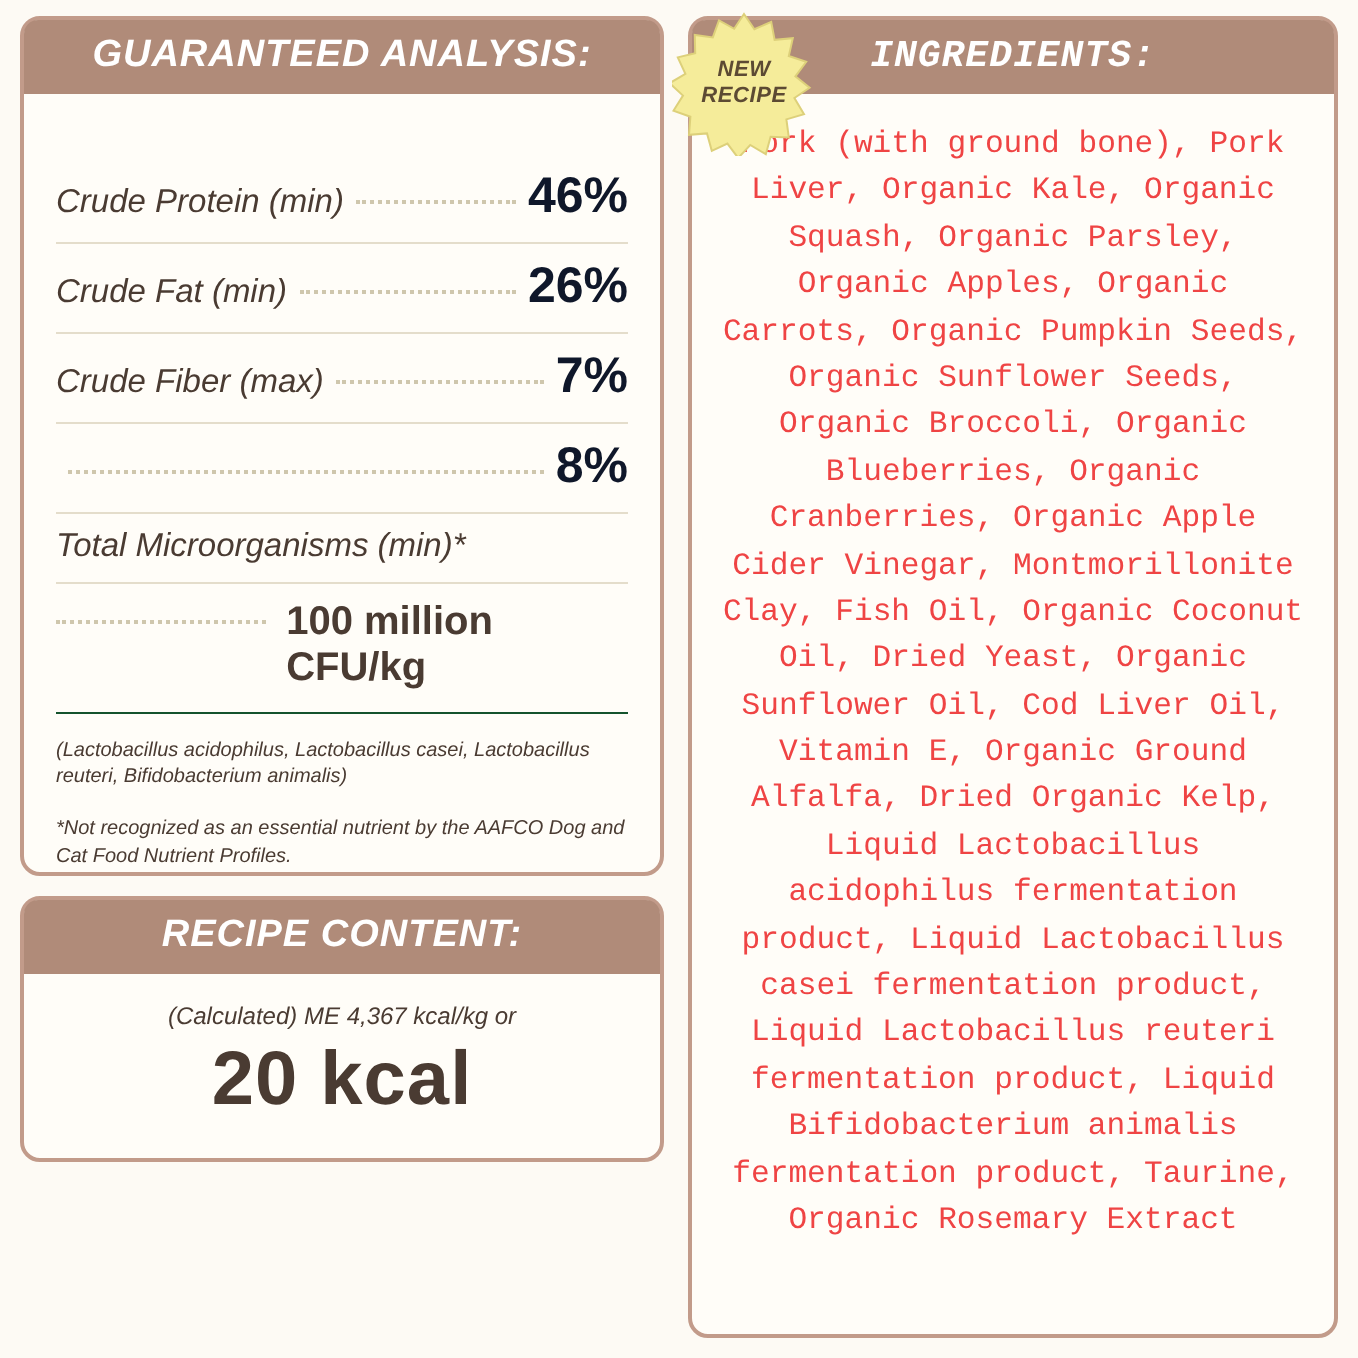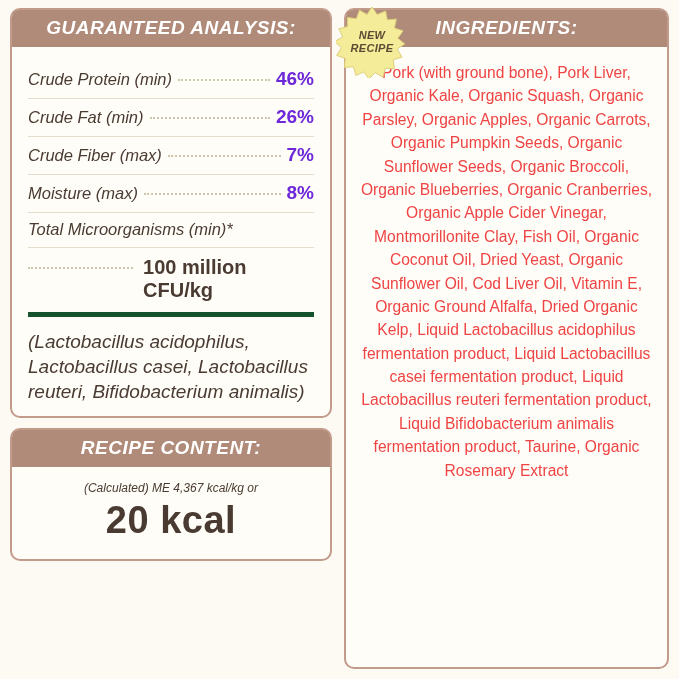--- a/index.html
+++ b/index.html
@@ -47,21 +47,22 @@
     color: #ffffff;
     text-align: center;
     font-style: italic;
     font-weight: bold;
     letter-spacing: .5px;
     font-size: 19px;
     padding: 7px 0 8px 0;
     border-radius: 7px 7px 0 0;
   }
   .panel-body {
-    padding: 10px 16px 12px 16px;
+    padding: 10px 16px 1px 16px;
+    margin-top: 16px;
   }
 
   
   #ga-panel { flex: 0 0 auto; }
   .ga-list { margin-top: 4px; }
   .ga-row {
     display: flex;
     align-items: baseline;
     font-size: 16.5px;
     font-style: italic;
@@ -74,44 +75,44 @@
     flex: 1;
     margin: 0 6px;
     border-bottom: 2.5px dotted #cfc7ad;
     position: relative;
     top: -4px;
     min-width: 10px;
   }
   .ga-value {
     font-weight: bold;
     font-style: normal;
-    font-size: 19px;
+    font-size: 25px;
     white-space: nowrap;
-    color: #6d28d9;
+    color: #0f172a;
   }
   .ga-row.full .ga-label { font-style: italic; }
   .ga-micro-value {
     display: flex;
     align-items: baseline;
     padding: 8px 0 10px 0;
-    border-bottom: 5px solid #14532d;
+    border-bottom: 1px solid #14532d;
   }
   .ga-micro-dots {
     width: 110px;
     border-bottom: 2.5px dotted #cfc7ad;
     position: relative;
     top: -5px;
     margin-right: 10px;
   }
   .ga-micro-num {
     font-weight: bold;
     font-size: 20px;
   }
   .ga-note {
-    font-size: 19px;
+    font-size: 10px;
     font-style: italic;
     line-height: 1.32;
     margin-top: 12px;
   }
   .ga-note + .ga-note { margin-top: 13px; }
 
   
   #cal-panel { flex: 0 0 auto; }
   .cal-body {
     padding: 14px 16px 16px 16px;
@@ -132,20 +133,21 @@
   .cal-sub {
     font-size: 17px;
     font-weight: bold;
   }
 
   
   #ing-panel {
     width: 100%;
     display: flex;
     flex-direction: column;
+    font-family: Liberation Mono, monospace;
   }
   .ing-body {
     padding: 14px 14px 14px 14px;
     text-align: center;
     font-size: 15.6px;
     line-height: 1.5;
     color: #ef4444;
     flex: 1;
   }
 
@@ -198,36 +200,36 @@
             <span class="ga-value">26%</span>
           </div>
 
           <div class="ga-row">
             <span class="ga-label">Crude Fiber (max)</span>
             <span class="ga-dots"></span>
             <span class="ga-value">7%</span>
           </div>
 
           <div class="ga-row">
-            <span class="ga-label">Moisture (max)</span>
             <span class="ga-dots"></span>
             <span class="ga-value">8%</span>
           </div>
 
           <div class="ga-row full">
             <span class="ga-label">Total Microorganisms (min)*</span>
           </div>
 
           <div class="ga-micro-value">
             <span class="ga-micro-dots"></span>
             <span class="ga-micro-num">100 million CFU/kg</span>
           </div>
         </div>
 
         <div class="ga-note">(Lactobacillus acidophilus, Lactobacillus casei, Lactobacillus reuteri, Bifidobacterium animalis)</div>
+        <div class="ga-note">*Not recognized as an essential nutrient by the AAFCO Dog and Cat Food Nutrient Profiles.</div>
       </div>
     </div>
 
     <div class="panel" id="cal-panel">
       <div class="panel-header">RECIPE CONTENT:</div>
       <div class="cal-body">
         <div class="cal-line1">(Calculated) ME 4,367 kcal/kg or</div>
         <div class="cal-big">20 kcal</div>
       </div>
     </div>

